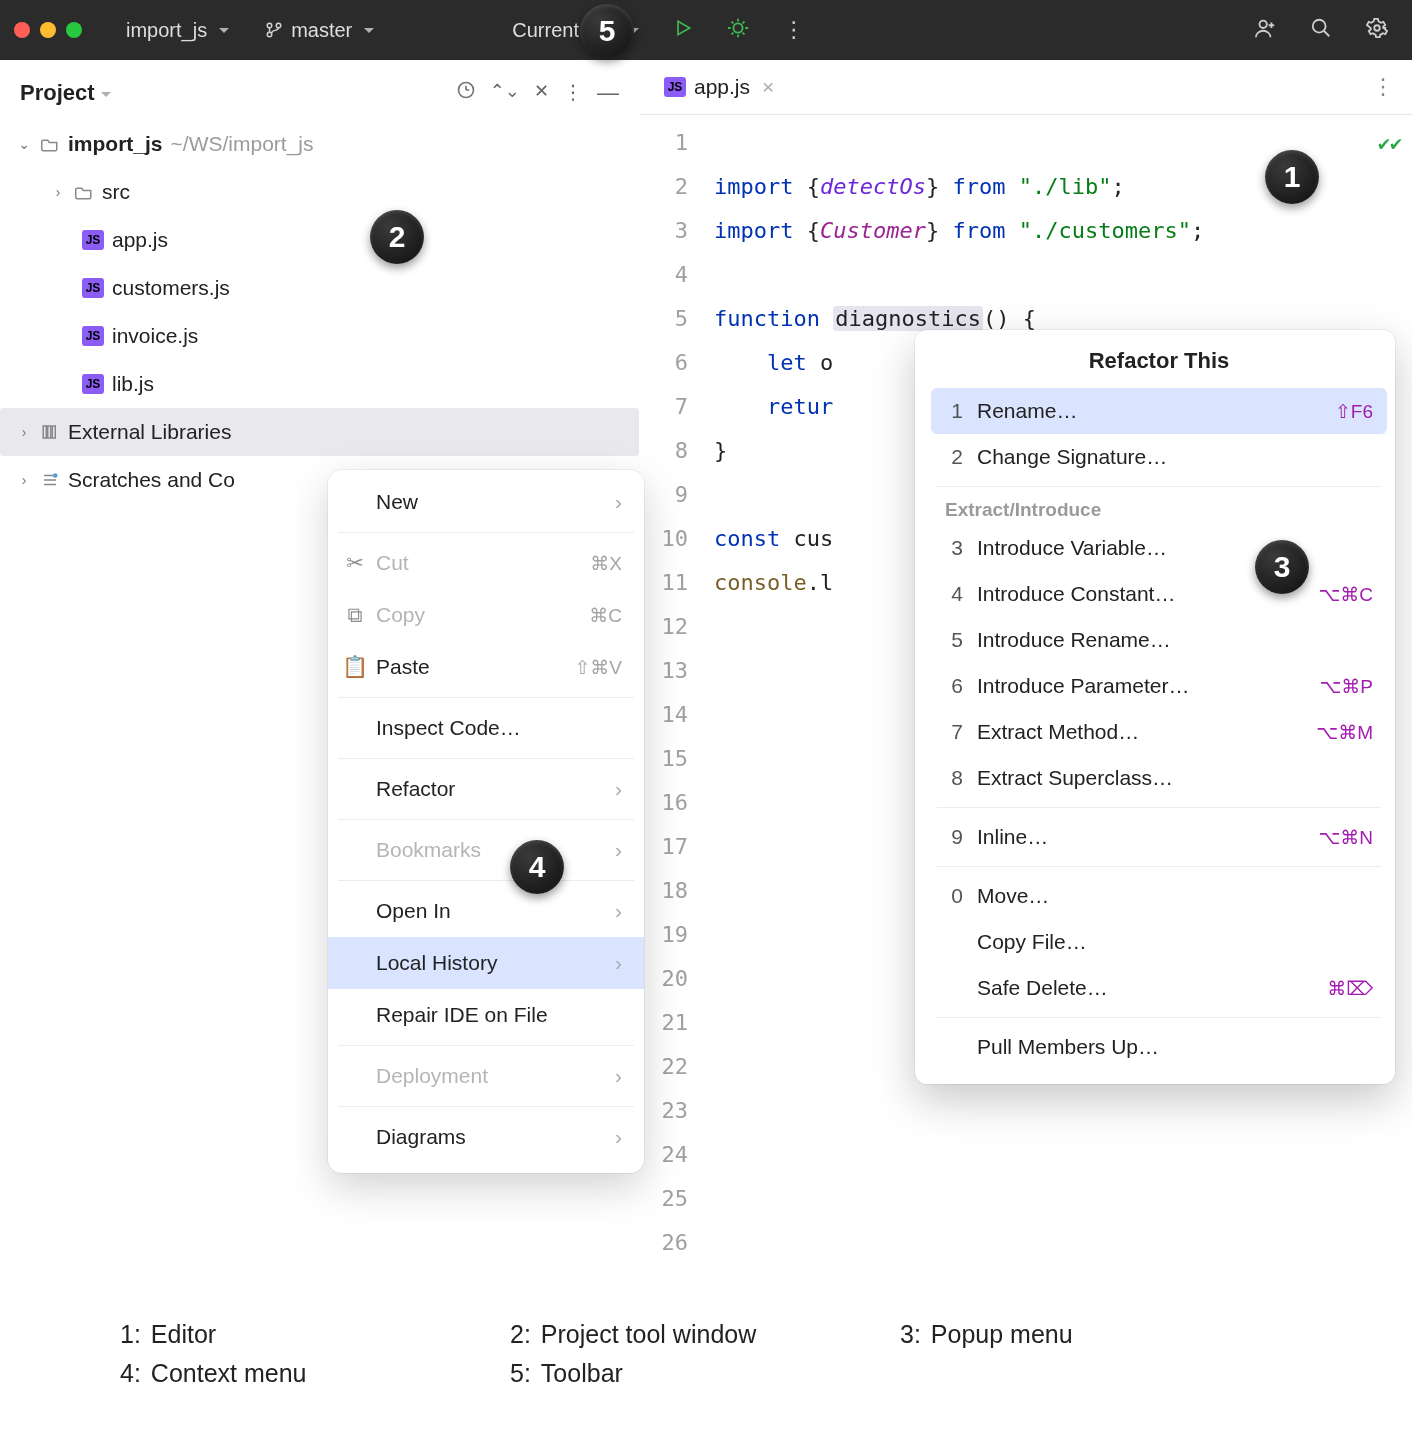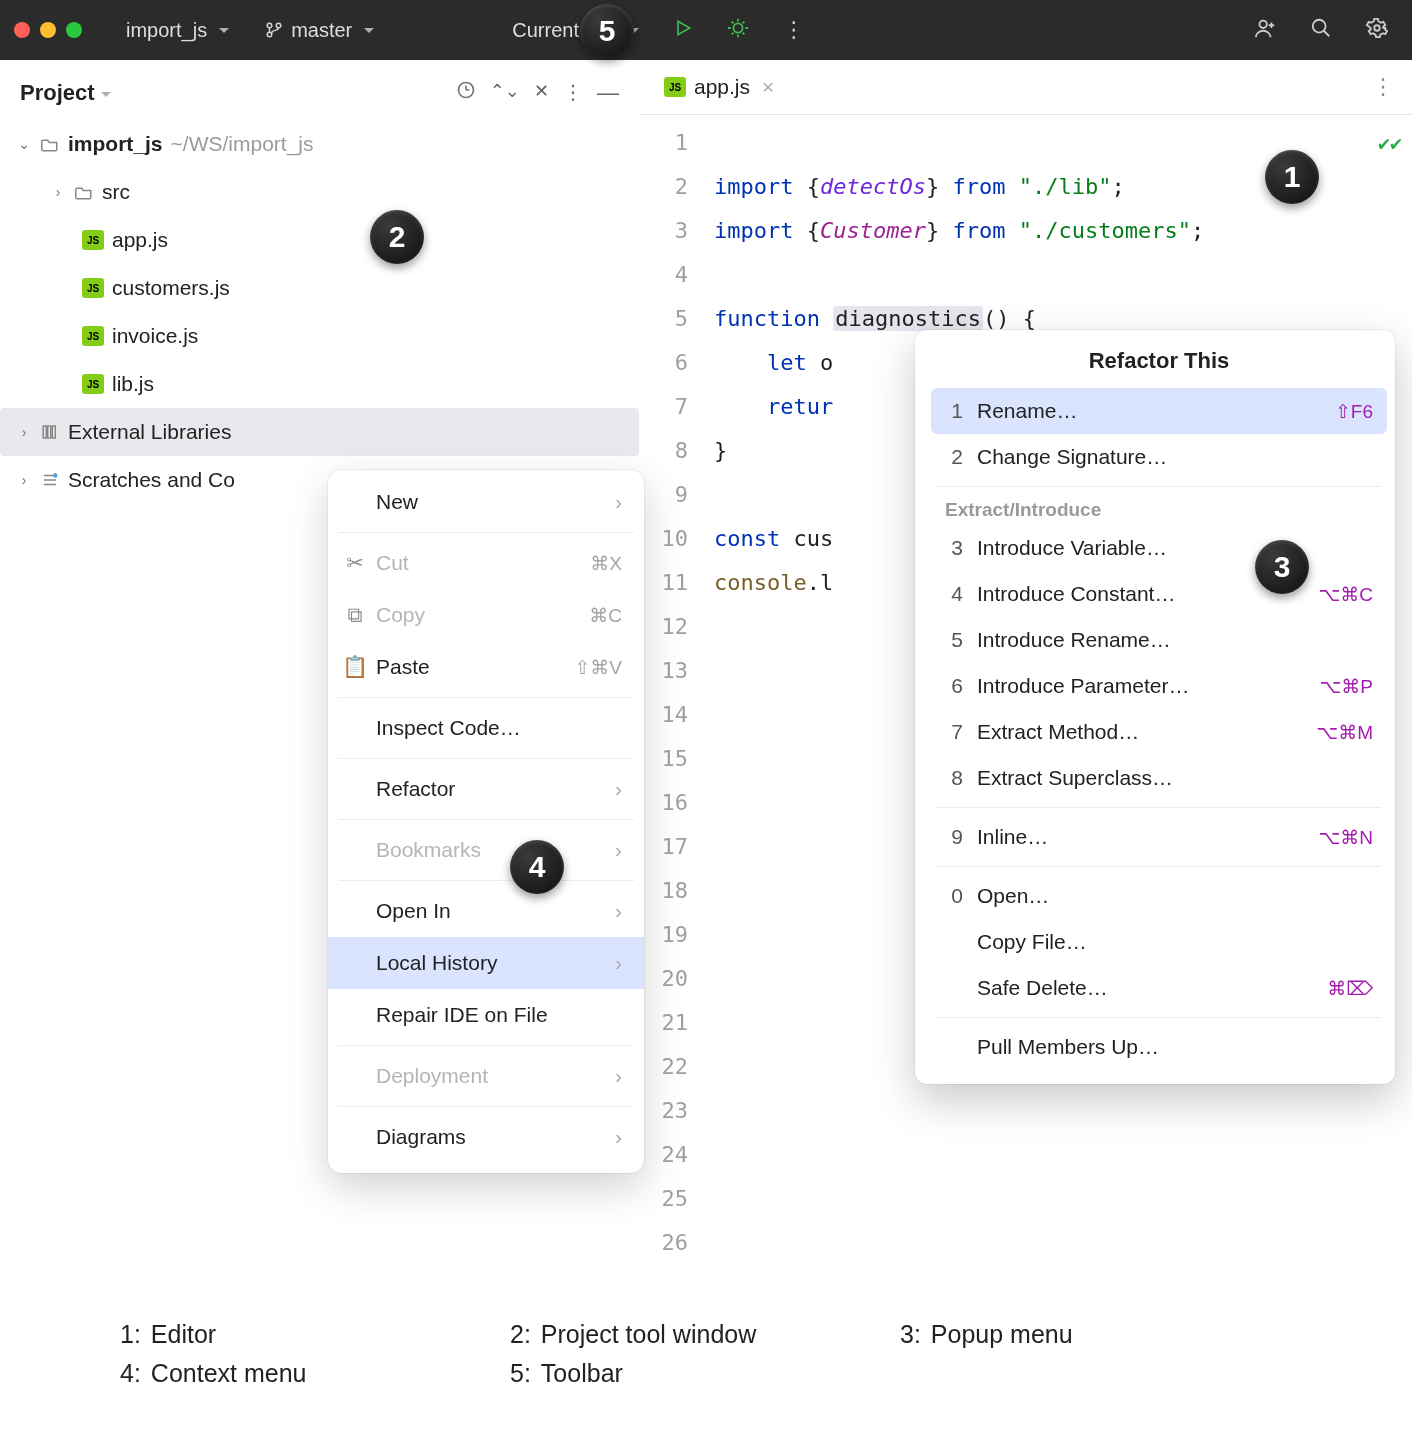--- a/index.html
+++ b/index.html
@@ -36,21 +36,21 @@
   .sidebar { width:640px; border-right:1px solid transparent; position:relative; padding-top:10px; }
   .sidebar-header { display:flex; align-items:center; padding:10px 20px 14px 20px; }
   .sidebar-title { font-weight:600; font-size:22px; }
   .sidebar-tools { margin-left:auto; display:flex; gap:14px; color:#666; }
   .tree { font-size:21px; }
   .tree-row { display:flex; align-items:center; gap:8px; height:48px; padding-left:16px; }
   .tree-row.sel { background:#e9e9ed; border-radius:4px; }
   .tw { display:inline-block; width:16px; text-align:center; color:#777; font-size:14px; }
   .fold { cursor:default; }
   .folder-icon, .file-icon, .lib-icon, .scratch-icon { width:20px; height:20px; display:inline-flex; align-items:center; justify-content:center; }
-  .js-badge { background:#84cc16; color:#000; font-size:10px; font-weight:700; padding:2px 3px; border-radius:3px; width:22px; height:20px; display:inline-flex; align-items:center; justify-content:center; }
+  .js-badge { background:#8b5cf6; color:#000; font-size:12px; font-weight:700; padding:2px 3px; border-radius:3px; width:22px; height:20px; display:inline-flex; align-items:center; justify-content:center; }
   .dim { color:#9b9b9b; }
   
   .editor { flex:1; position:relative; display:flex; flex-direction:column; }
   .tabbar { display:flex; align-items:center; gap:10px; padding:10px 18px; border-bottom:1px solid #e7e7e7; height:60px;}
   .tab { display:flex; align-items:center; gap:8px; font-size:21px; padding:4px 6px;}
   .tab .close { color:#aaa; margin-left:4px; }
   .ed-more { margin-left:auto; color:#888; font-size:22px; }
   .code-area { display:flex; font-family: ui-monospace, Menlo, Consolas, monospace; font-size:22px; line-height:44px; position:relative; }
   .gutter { width:62px; text-align:right; color:#a0a0a0; padding:6px 14px 0 0; user-select:none; }
   .gutter div { height:44px; }
@@ -426,21 +426,21 @@
     </div>
   <div class="rf-sep"></div>
   <div class="rf-row">
       <span class="num">9</span>
       <span class="label">Inline…</span>
       <span class="sc">⌥⌘N</span>
     </div>
   <div class="rf-sep"></div>
   <div class="rf-row">
       <span class="num">0</span>
-      <span class="label">Open…</span>
+      <span class="label">Move…</span>
     </div>
   <div class="rf-row">
       <span class="num"></span>
       <span class="label">Copy File…</span>
     </div>
   <div class="rf-row">
       <span class="num"></span>
       <span class="label">Safe Delete…</span>
       <span class="sc">⌘⌦</span>
     </div>

